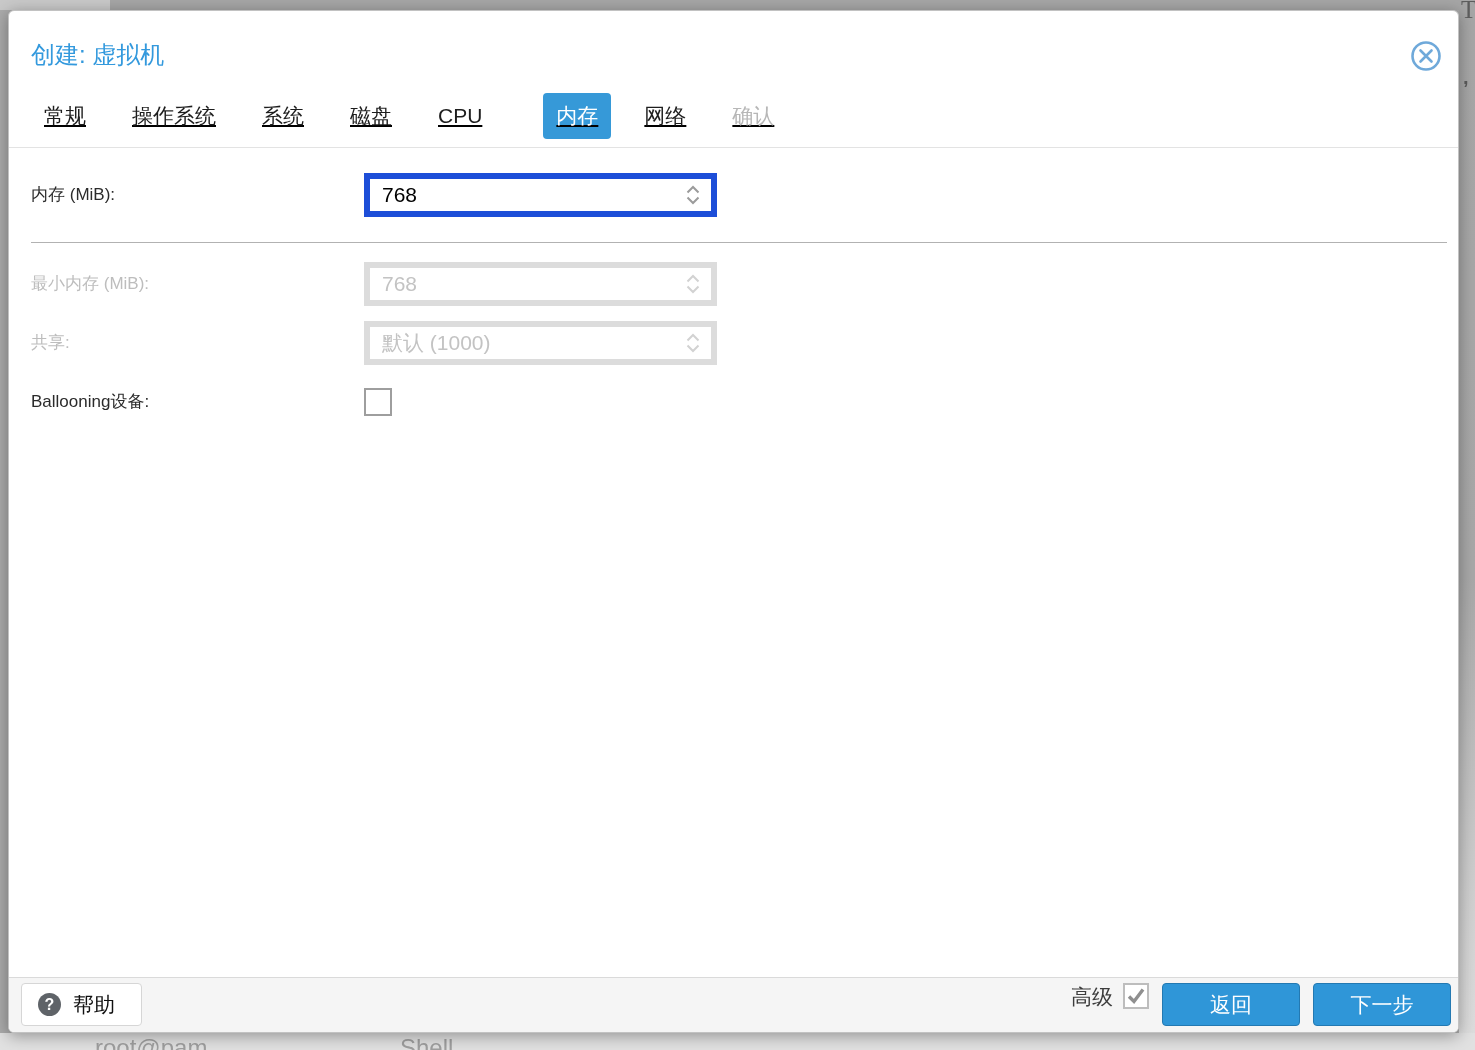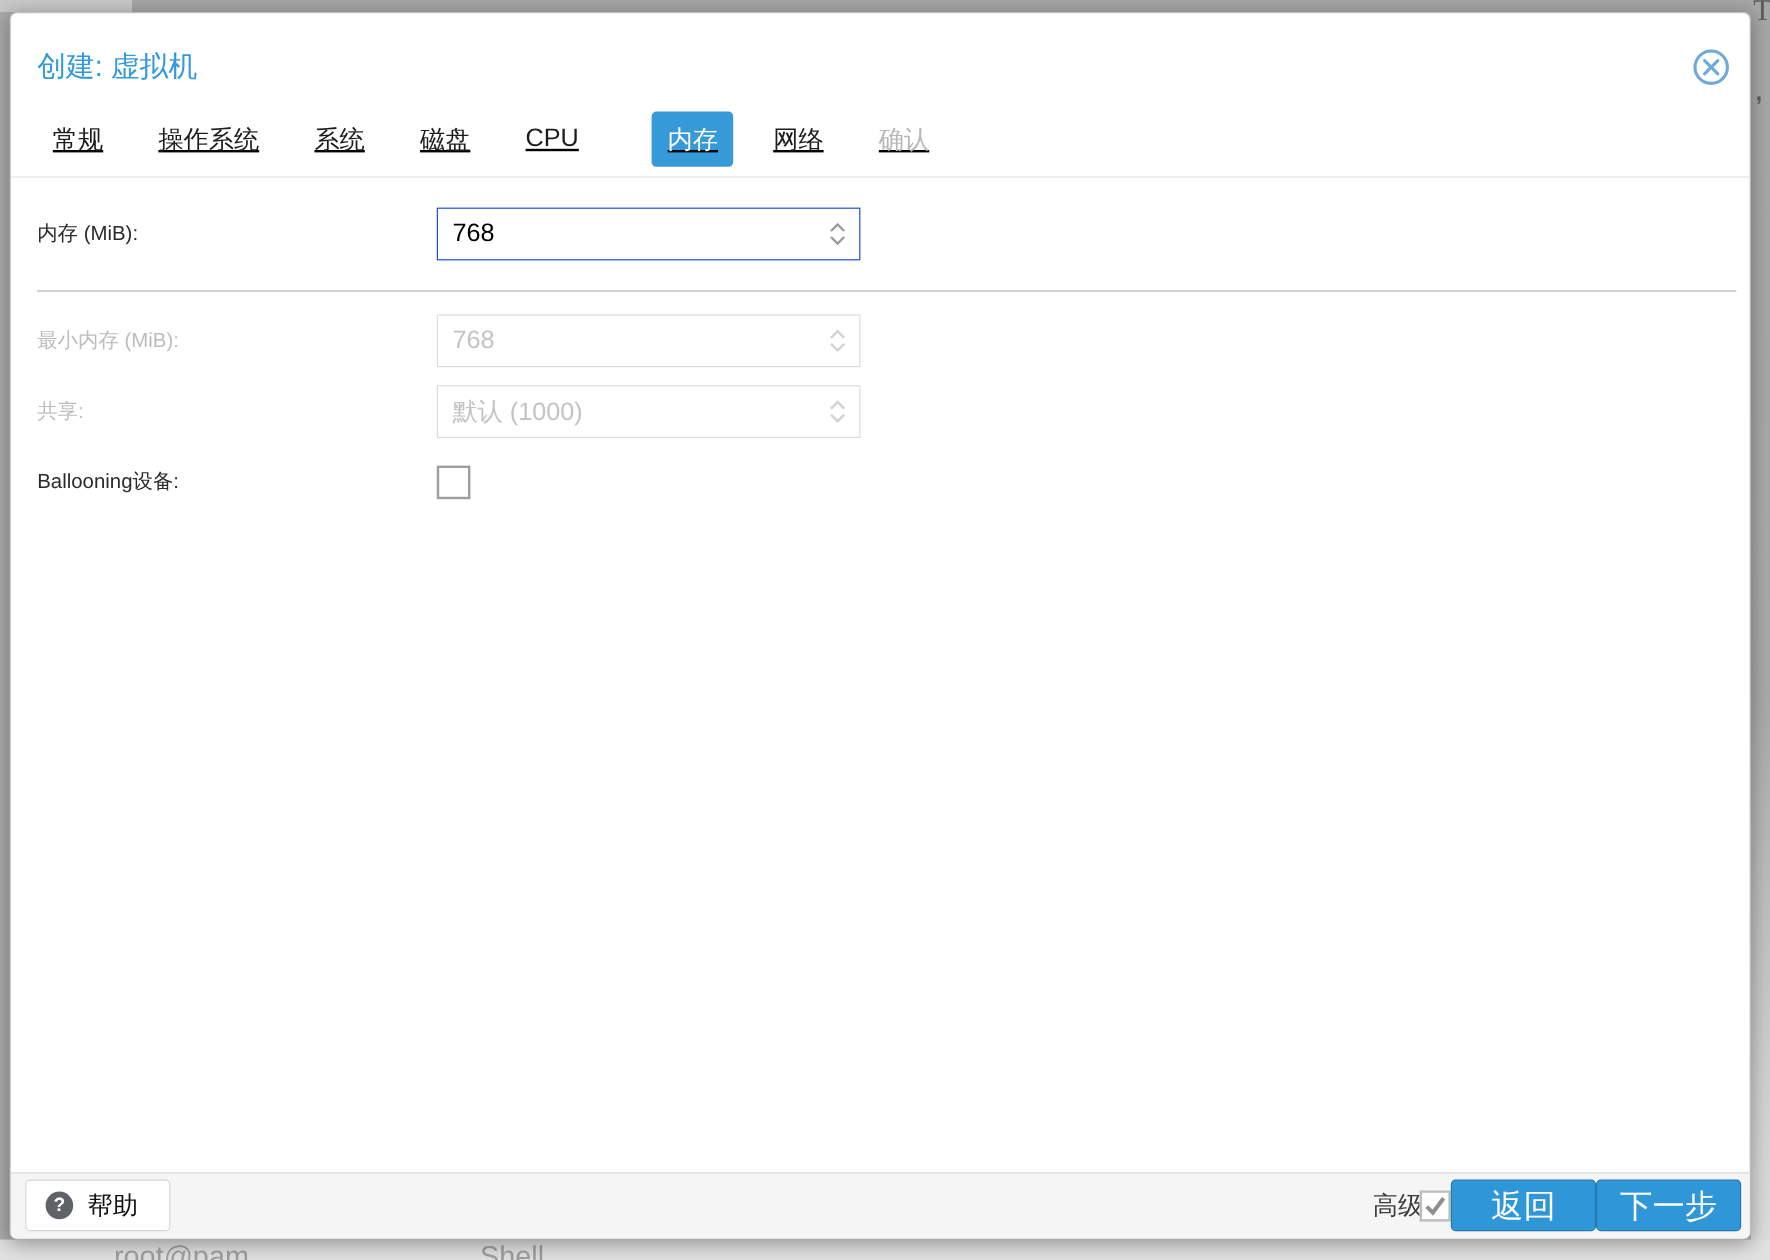--- a/index.html
+++ b/index.html
@@ -37,21 +37,21 @@
     border-radius:4px; cursor:pointer; white-space:nowrap; }
   .tab.active { background:#3699d8; color:#ffffff;margin-left:28px; }
   .tab.disabled { color:#b7b7b7; cursor:default; }
 
   
   .form-label { position:absolute; left:22px; height:44px; line-height:44px;
     font-size:17px; color:#2b2b2b; }
   .form-label.dis { color:#bdbdbd; }
 
   .spin-field { position:absolute; left:355px; width:353px; height:44px;
-    border:1px solid #1d4ed8; background:#fff; display:flex; align-items:center; }
+    border:6px solid #1d4ed8; background:#fff; display:flex; align-items:center; }
   .spin-field input { border:none; outline:none; flex:1; height:100%;
     font-family:inherit; font-size:21px; color:#000; padding-left:12px; background:transparent; }
   .spin-field.dis { border-color:#dcdcdc; }
   .spin-field.dis input { color:#c3c3c3; }
   .spinner { width:36px; height:100%; display:flex; flex-direction:column;
     align-items:center; justify-content:center; gap:2px; cursor:pointer; }
 
   .hsep { position:absolute; left:22px; right:11px; top:231px; border-top:1px solid #b2b2b2; }
 
   .cbx { position:absolute; left:355px; top:377px; width:28px; height:28px;
@@ -60,26 +60,26 @@
   
   .footer { position:absolute; left:0; bottom:0; width:100%; height:55px;
     background:#f5f5f5; border-top:1px solid #dadada; }
   .help-btn { position:absolute; left:12px; top:5px; height:43px; padding:0 26px 0 16px;
     background:#fff; border:1px solid #d6d6d6; border-radius:4px;
     display:flex; align-items:center; gap:12px; font-size:21px; color:#111; cursor:pointer; }
   .help-ico { width:23px; height:23px; border-radius:50%; background:#5f6368;
     color:#fff; font-size:16px; font-weight:bold; display:flex;
     align-items:center; justify-content:center; }
   .footer-right { position:absolute; right:7px; top:5px; height:43px;
-    display:flex; align-items:center; }
+    display:flex; gap:13px; }
   .adv-label { font-size:21px; color:#3c3c3c; margin-right:-3px; }
   .adv-cbx { width:26px; height:26px; background:#fff; border:2px solid #bdbdbd;
     display:flex; align-items:center; justify-content:center; cursor:pointer; }
-  .btn-blue { width:121px; height:43px; background:#2f96d8; border:1px solid #2379b2;
-    border-radius:4px; color:#fff; font-family:inherit; font-size:27px; cursor:pointer; }
+  .btn-blue { width:138px; height:43px; background:#2f96d8; border:1px solid #2379b2;
+    border-radius:4px; color:#fff; font-family:inherit; font-size:21px; cursor:pointer; }
   .btn-blue + .btn-blue { margin-left:0; }
 </style>
 </head>
 <body>
 
 <div class="backdrop-top">
   <div class="backdrop-top-tab"></div>
 </div>
 <div class="backdrop-right"></div>
 <div class="bg-frag-t">T</div>

